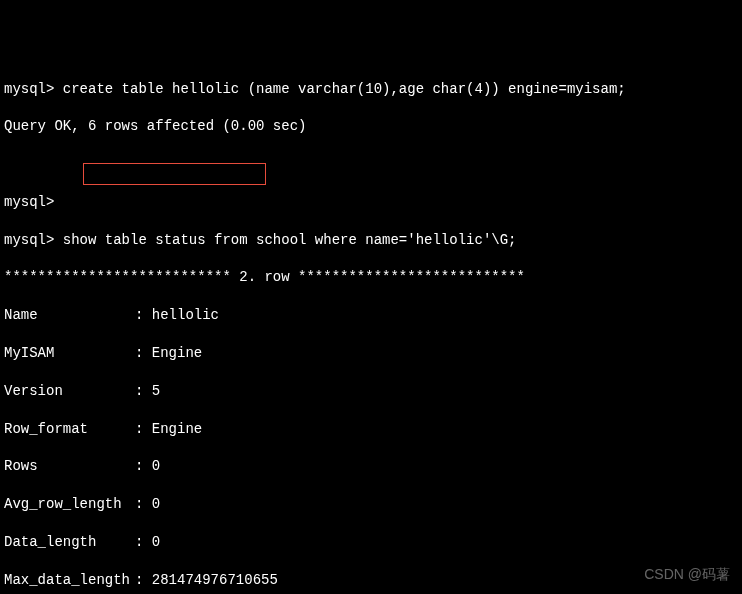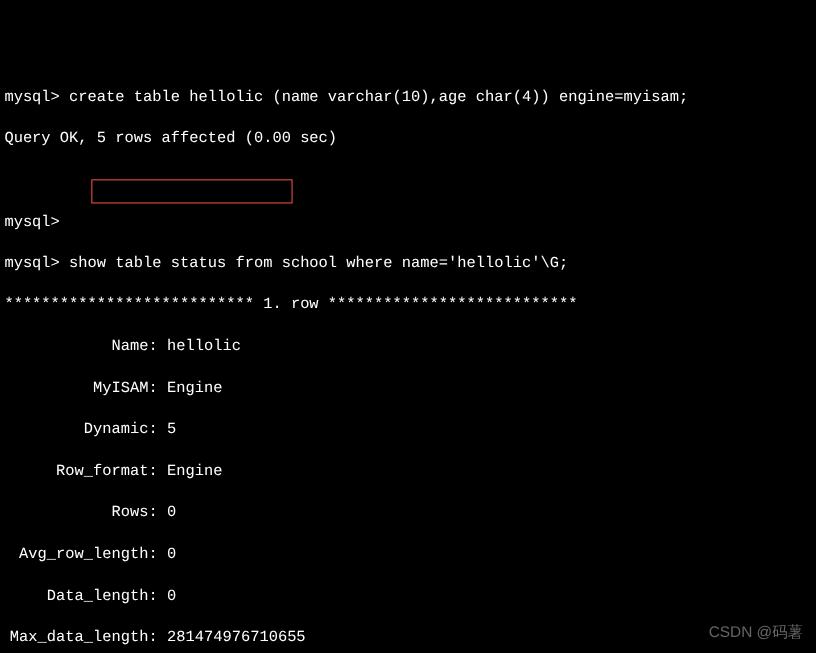--- a/index.html
+++ b/index.html
@@ -36,38 +36,37 @@
       position: absolute;
       bottom: 10px;
       right: 12px;
       color: rgba(200,200,200,0.5);
       font-family: sans-serif;
       font-size: 14px;
       margin-left: 28px;
     }
     .field-label {
       display: inline-block;
-      text-align: right;
       width: 131px;
     }
   </style>
 </head>
 <body>
 
 
 
 <div class="line"><span>mysql&gt; </span><span>create table hellolic (name varchar(10),age char(4)) engine=myisam;</span></div>
-<div class="line">Query OK, 5 rows affected (0.00 sec)</div>
+<div class="line">Query OK, 6 rows affected (0.00 sec)</div>
 <div class="line"> </div>
 <div class="line">mysql&gt;</div>
 <div class="line"><span>mysql&gt; </span><span>show table status from school where name='hellolic'\G;</span></div>
-<div class="line">*************************** 1. row ***************************</div>
+<div class="line">*************************** 2. row ***************************</div>
 <div class="line"><span class="field-label">Name</span>: <span>hellolic</span></div>
 <div class="line"><span class="field-label">MyISAM</span>: <span>Engine</span></div>
-<div class="line"><span class="field-label">Dynamic</span>: <span>5</span></div>
+<div class="line"><span class="field-label">Version</span>: <span>5</span></div>
 <div class="line"><span class="field-label">Row_format</span>: <span>Engine</span></div>
 <div class="line"><span class="field-label">Rows</span>: <span>0</span></div>
 <div class="line"><span class="field-label">Avg_row_length</span>: <span>0</span></div>
 <div class="line"><span class="field-label">Data_length</span>: <span>0</span></div>
 <div class="line"><span class="field-label">Max_data_length</span>: <span>281474976710655</span></div>
 
 
 
 
 

